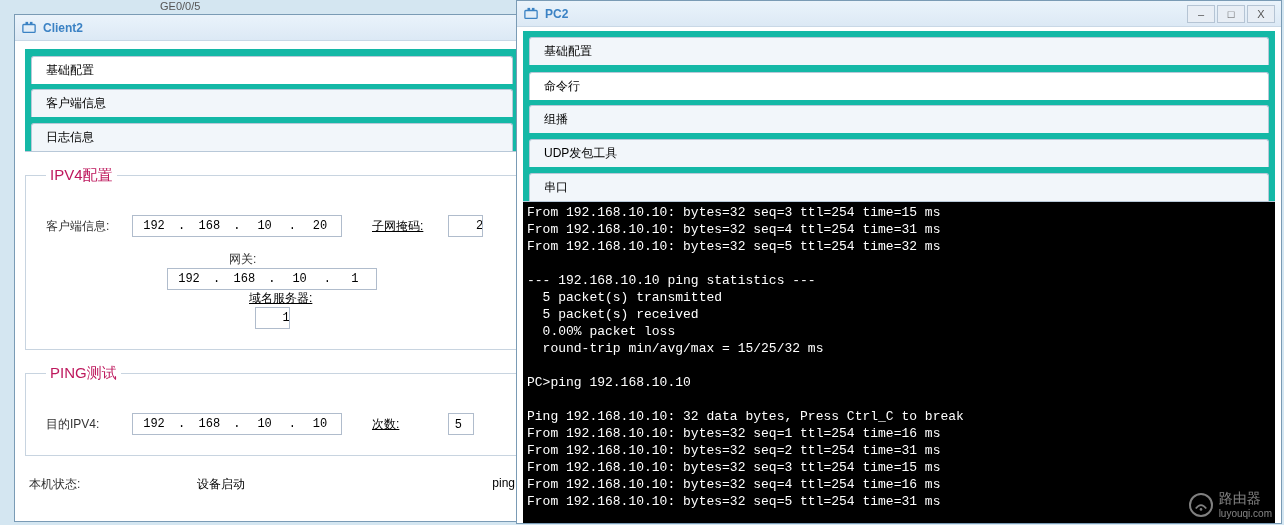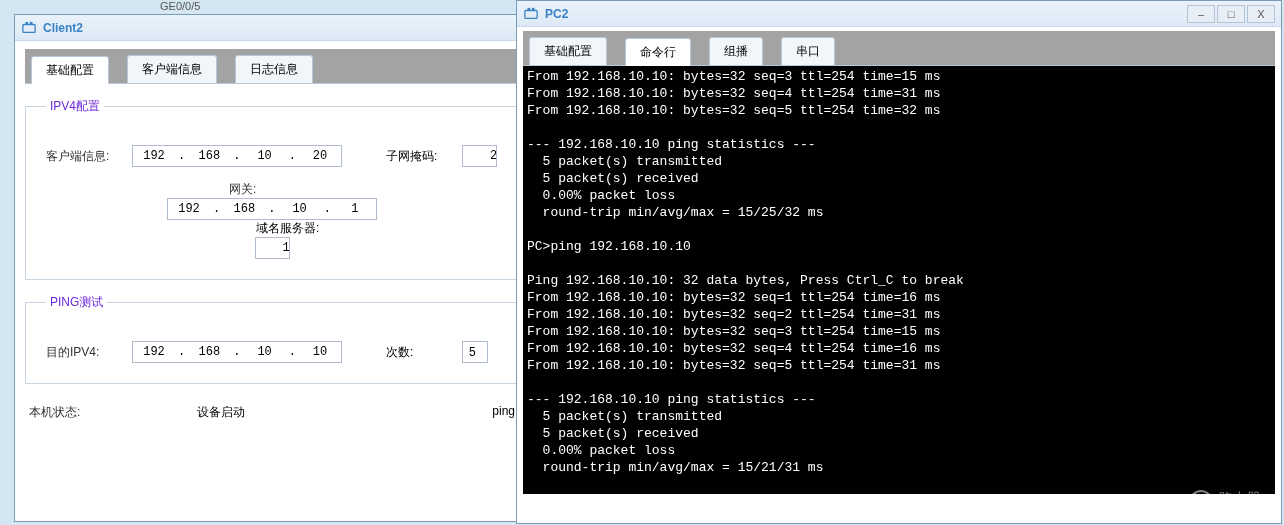--- a/index.html
+++ b/index.html
@@ -35,23 +35,24 @@
   .win-btn {
     width: 28px; height: 18px;
     background: #e8eef5;
     border: 1px solid #b5c4d4;
     display: flex; align-items: center; justify-content: center;
     color: #555; font-size: 11px; cursor: pointer;
   }
   .tabs {
     display: flex;
     border-bottom: 1px solid #b8c8d8;
-    background: #a3a3a3;
+    background: #14b8a6;
     padding: 6px 6px 0 6px;
-    gap: 18px;
+    gap: 6px;
+    flex-direction: column;
   }
   .tab {
     padding: 5px 14px;
     border: 1px solid #b8c8d8;
     border-bottom: none;
     background: #f2f6fa;
     cursor: pointer;
     border-radius: 3px 3px 0 0;
     font-size: 12px;
   }
@@ -62,23 +63,23 @@
     padding: 8px 10px;
     overflow: hidden;
   }
   fieldset.group {
     border: 1px solid #c8d4e0;
     margin-top: 14px;
     padding: 16px 20px 20px 20px;
     position: relative;
   }
   fieldset.group > legend {
-    font-size: 12px;
+    font-size: 15px;
     padding: 0 4px;
-    color: #6d28d9;
+    color: #be185d;
   }
   .norow, .row {
     display: flex;
     align-items: center;
     margin-top: 14px;
   }
   .row + .row { margin-top: 14px; flex-direction: column; }
   .label {
     width: 86px;
     color: #333;
@@ -93,21 +94,21 @@
   .textbox { width: 260px; }
   .ipbox {
     width: 210px;
     display: flex;
     align-items: center;
     justify-content: space-between;
     font-family: Liberation Mono, monospace;
   }
   .ipbox span.oct { width: 30px; text-align: center; }
   .ipbox span.dot { width: 8px; text-align: center; }
-  .label2 { width: 76px; margin-left: 44px; }
+  .label2 { width: 76px; margin-left: 30px; text-decoration: underline; }
   .smallbox { width: 26px; }
   .cutoff { width: 24px; overflow: hidden; white-space: nowrap; padding-left: 27px; }
   .status-row {
     display: flex;
     margin-top: 20px;
     padding: 0 4px;
     gap: 48px;
   }
   .status-row .label { width: 120px; }
   .terminal {
@@ -120,21 +121,21 @@
     padding: 2px 4px;
     height: calc(100% - 60px);
     overflow: hidden;
   }
   
   .watermark {
     position: absolute;
     right: 12px; bottom: 6px;
     color: rgba(255,255,255,0.5);
     font-size: 14px;
-    display: flex; gap: 6px;
+    display: flex; align-items: center; gap: 6px;
     pointer-events: none;
   }
   .watermark .wm-icon {
     width: 24px; height: 24px;
     border: 2px solid rgba(255,255,255,0.5);
     border-radius: 50%;
     display:flex;align-items:center;justify-content:center;
   }
   .watermark small { display:block; font-size:10px; }
   
@@ -244,20 +245,21 @@
       <div class="win-btn">–</div>
       <div class="win-btn">□</div>
       <div class="win-btn">X</div>
     </div>
   </div>
   <div class="client-body" style="padding:4px 6px;">
     <div class="tabs">
       <div class="tab">基础配置</div>
       <div class="tab active">命令行</div>
       <div class="tab">组播</div>
+      <div class="tab">UDP发包工具</div>
       <div class="tab">串口</div>
     </div>
     <div class="terminal" id="terminal">From 192.168.10.10: bytes=32 seq=3 ttl=254 time=15 ms
 From 192.168.10.10: bytes=32 seq=4 ttl=254 time=31 ms
 From 192.168.10.10: bytes=32 seq=5 ttl=254 time=32 ms
 
 --- 192.168.10.10 ping statistics ---
   5 packet(s) transmitted
   5 packet(s) received
   0.00% packet loss

